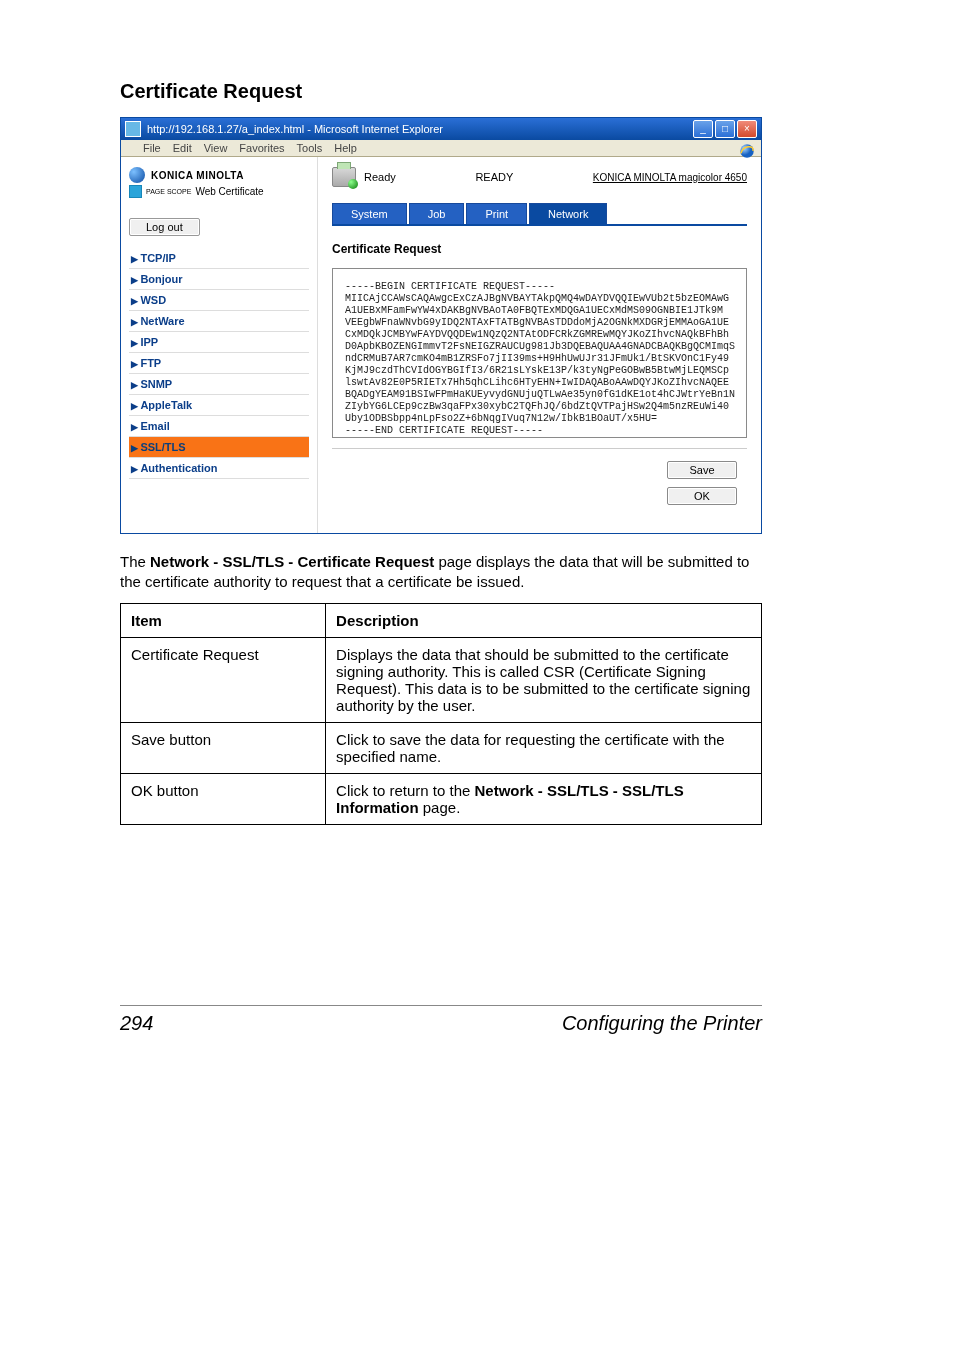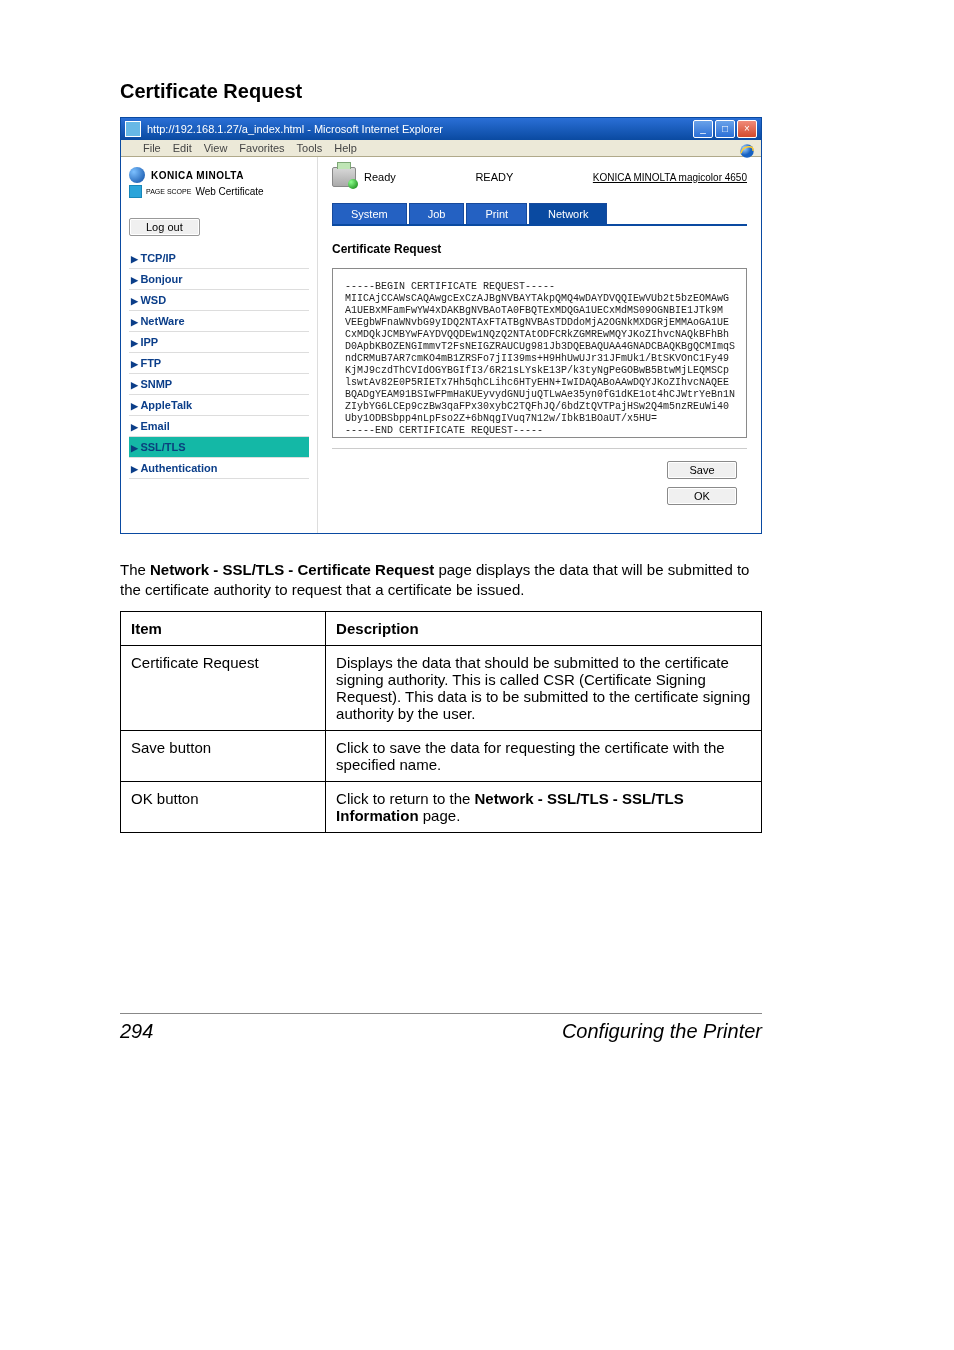--- a/index.html
+++ b/index.html
@@ -18,21 +18,21 @@
     font-size: 20px;
     font-weight: bold;
     margin: 0 0 14px 0;
   }
   
   .browser {
     border: 1px solid #0a4aa1;
     width: 100%;
     box-sizing: border-box;
     background: #fff;
-    margin-bottom: 26px;
+    margin-bottom: 18px;
     font-size: 11px;
   }
   .titlebar {
     background: linear-gradient(#2a6fd6, #0a4aa1);
     height: 22px;
     display: flex;
     align-items: center;
     color: #fff;
     padding: 0 4px;
   }
@@ -98,21 +98,21 @@
     padding:2px 16px; font-size:11px; box-shadow: inset 0 0 0 1px #fff;
   }
   .sidenav { margin-top: 8px; }
   .sidenav .item {
     border-bottom:1px solid #ddd;
     padding:4px 2px;
     color:#0b3e89; font-weight:bold; font-size:11px;
     cursor: default;
   }
   .sidenav .item::before { content:"▶ "; font-size:9px; color:#0b3e89; }
-  .sidenav .item.active { background:#14b8a6; color:#0a3f7d; }
+  .sidenav .item.active { background:#f97316; color:#0a3f7d; }
   .sidenav .item.active::before { color:#0a3f7d; }
   .rightcol { flex:1 1 auto; padding: 10px 14px 20px 14px; }
   .status-row {
     display:flex; align-items:center; gap:8px; margin-bottom:16px;
   }
   .printer-icon {
     width:22px; height:18px;
     background: linear-gradient(#d8d8d8,#aaa);
     border:1px solid #888; border-radius:2px;
     position:relative;

